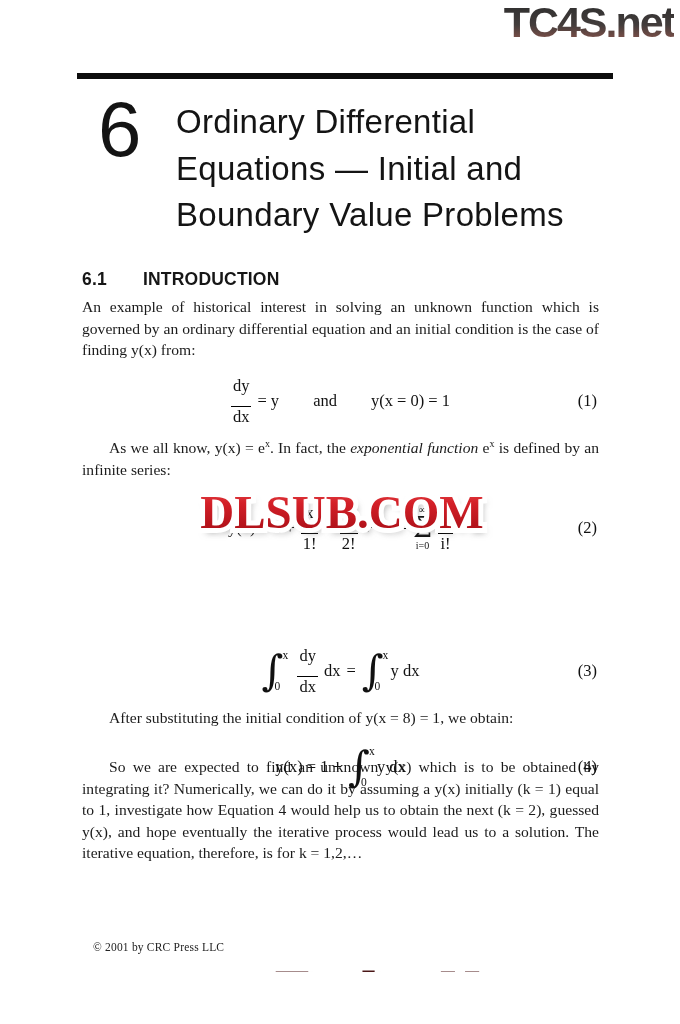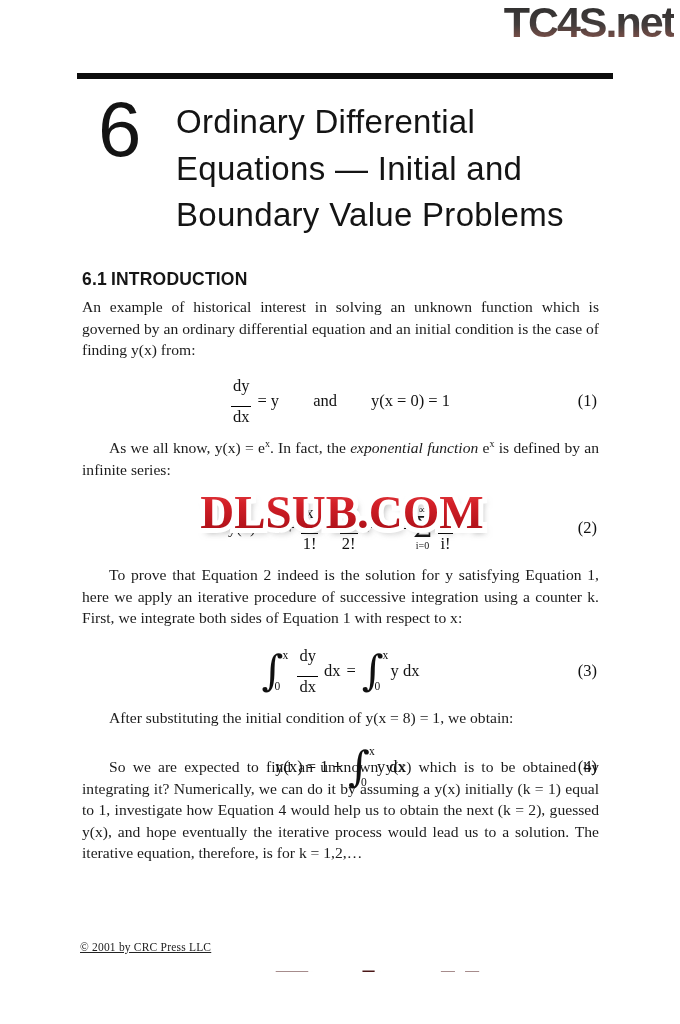--- a/index.html
+++ b/index.html
@@ -61,21 +61,21 @@
     position:absolute; left:176px; top:99px; width:460px;
     font-family:"Liberation Sans", sans-serif; font-size:33px; font-weight:400;
     line-height:46.5px; color:#141414; letter-spacing:0.3px;
   }
 
   .section-heading {
     position:absolute; left:82px; top:269px;
     font-family:"Liberation Sans", sans-serif; font-weight:700; font-size:17.5px;
     color:#161616; letter-spacing:0.2px;
   }
-  .section-heading .sec-num { margin-right:4px; }
+  .section-heading .sec-num { margin-right:36px; }
 
   
   .para {
     position:absolute; left:82px; width:517px;
     font-size:15.6px; line-height:21.6px; text-align:justify; color:#1b1b1b;
   }
   .para.indent { text-indent:27px; }
   .p1 { top:296px; }
   .p2 { top:433px; }
   .p3 { top:564px; }
@@ -110,22 +110,22 @@
   }
   .int-lims .lt { margin-left:4px; margin-top:2px; }
   .int-lims .lb { margin-left:-4px; margin-bottom:2px; }
 
   .sum { display:inline-flex; flex-direction:column; align-items:center; line-height:1; }
   .sum .st { font-size:10px; }
   .sum .ss { font-size:27px; line-height:0.95; font-family:"DejaVu Serif", serif; }
   .sum .sb { font-size:10px; margin-top:1px; }
 
   .footer {
-    position:absolute; left:80px; top:941px;
-    font-size:11.5px; color:#222; letter-spacing:0.2px;text-decoration:underline;
+    position:absolute; left:93px; top:941px;
+    font-size:11.5px; color:#222; letter-spacing:0.2px;
   }
 </style>
 </head>
 <body>
 
 <div class="page">
 
   <div class="wm-top">TC4S.net</div>
 
   <div class="chapter-rule"></div>
@@ -183,21 +183,20 @@
       <span class="fd">i!</span>
     </span>
     <span class="eqtag">(2)</span>
   </div>
 
   <div class="wm-mid">
     <span class="layer back">DLSUB.COM</span>
     <span class="layer front">DLSUB.COM</span>
   </div>
 
-  <div class="para p3 indent">To prove that Equation 2 indeed is the solution for y satisfying Equation 1, here we apply an iterative procedure of successive integration using a counter k. First, we integrate both sides of Equation 1 with respect to x:</div>
 
   <div class="eqrow eq3">
     <span class="integral">
       <span class="int-sym">∫</span>
       <span class="int-lims">
           <span class="lt">x</span>
           <span class="lb">0</span>
         </span>
     </span>
     <span class="frac">

